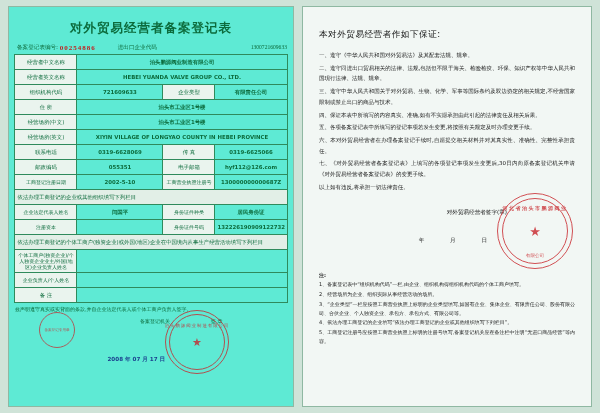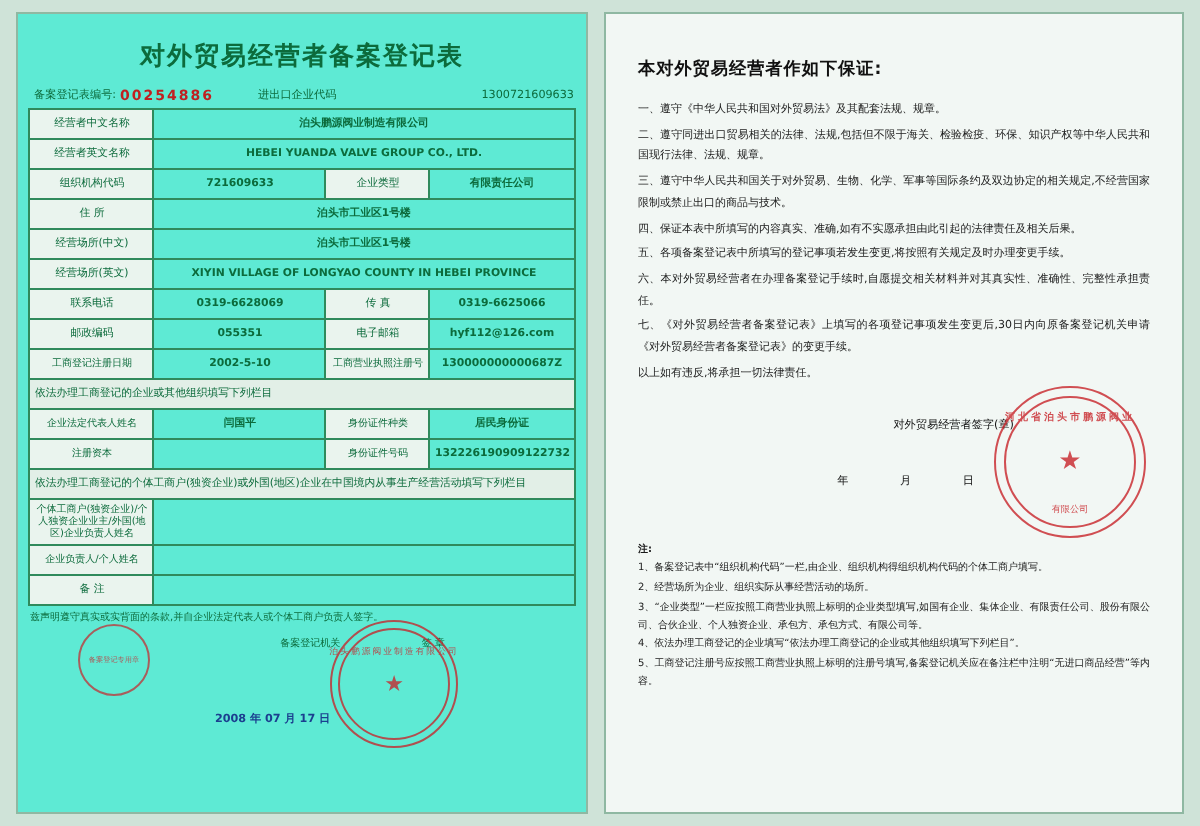--- a/index.html
+++ b/index.html
@@ -23,23 +23,24 @@
   .doc-title{
     text-align:center;
     font-weight:bold;
     font-size:12.5px;
     color:#0c6b3c;
     letter-spacing:1px;
     margin-top:13px;
     font-family:"DejaVu Sans","Liberation Sans",sans-serif;
   }
   .regno{
-    display:flex;align-items:center;
+    display:flex;
     font-size:5.6px;color:#0c6b3c;
     margin:7px 6px 1px 8px;
+    font-family:Liberation Serif, serif;
   }
   .regno .lbl{white-space:nowrap;}
   .regno .val{
     color:#c02020;font-weight:bold;font-size:7px;letter-spacing:1px;
     margin-left:2px;
   }
   .regno .lbl2{margin-left:22px;white-space:nowrap;}
   .regno .val2{margin-left:4px;color:#0c6b3c;}
   .regno .rightno{margin-left:auto;color:#0c6b3c;font-size:5.6px;}
 
@@ -112,21 +113,21 @@
     position:absolute;left:24px;top:-2px;width:34px;height:34px;
     border:1px solid #c8242a;border-radius:50%;color:#c8242a;opacity:.7;
   }
   .smallstamp .t{
     position:absolute;left:50%;top:50%;transform:translate(-50%,-50%);
     font-size:3.6px;text-align:center;line-height:1.2;white-space:nowrap;
   }
 
   
   .r-title{
-    font-weight:bold;font-size:8.6px;color:#111;
+    font-weight:normal;font-size:8.6px;color:#111;
     margin:22px 0 0 16px;letter-spacing:0.5px;
   }
   .r-body{
     margin:9px 16px 0 16px;font-size:5.5px;color:#1a1a1a;line-height:1.95;
     text-align:justify;
   }
   .r-body p{margin:0 0 2px 0;text-indent:0;}
   .r-sign{
     position:relative;margin:14px 16px 0 16px;height:58px;
   }

